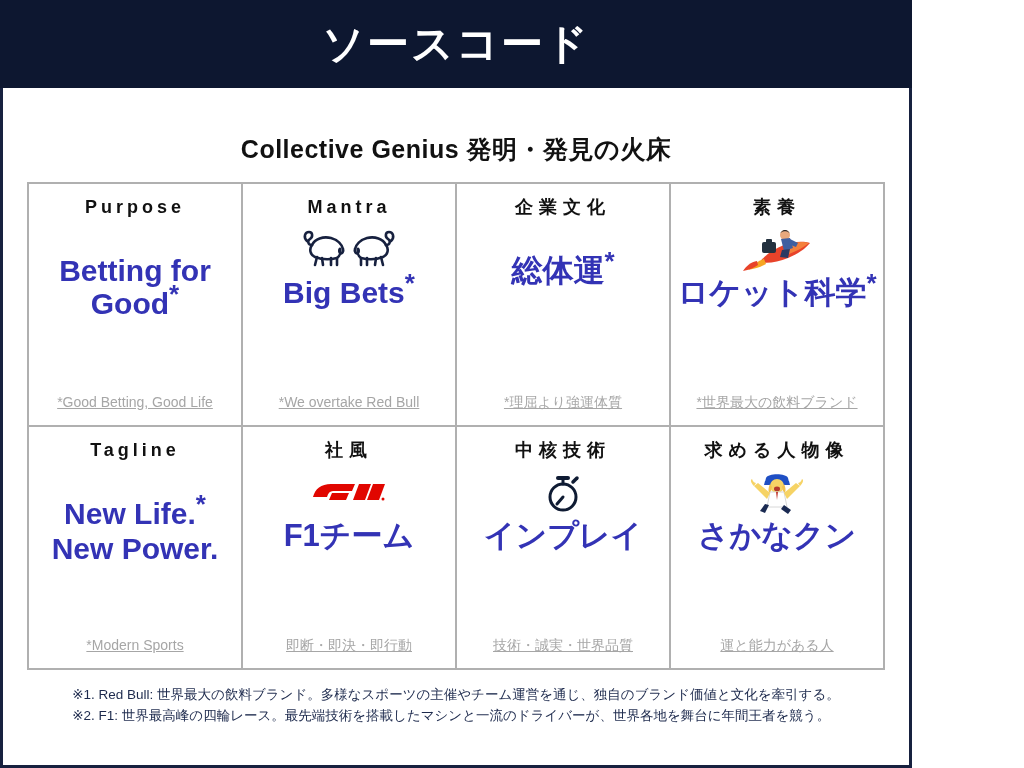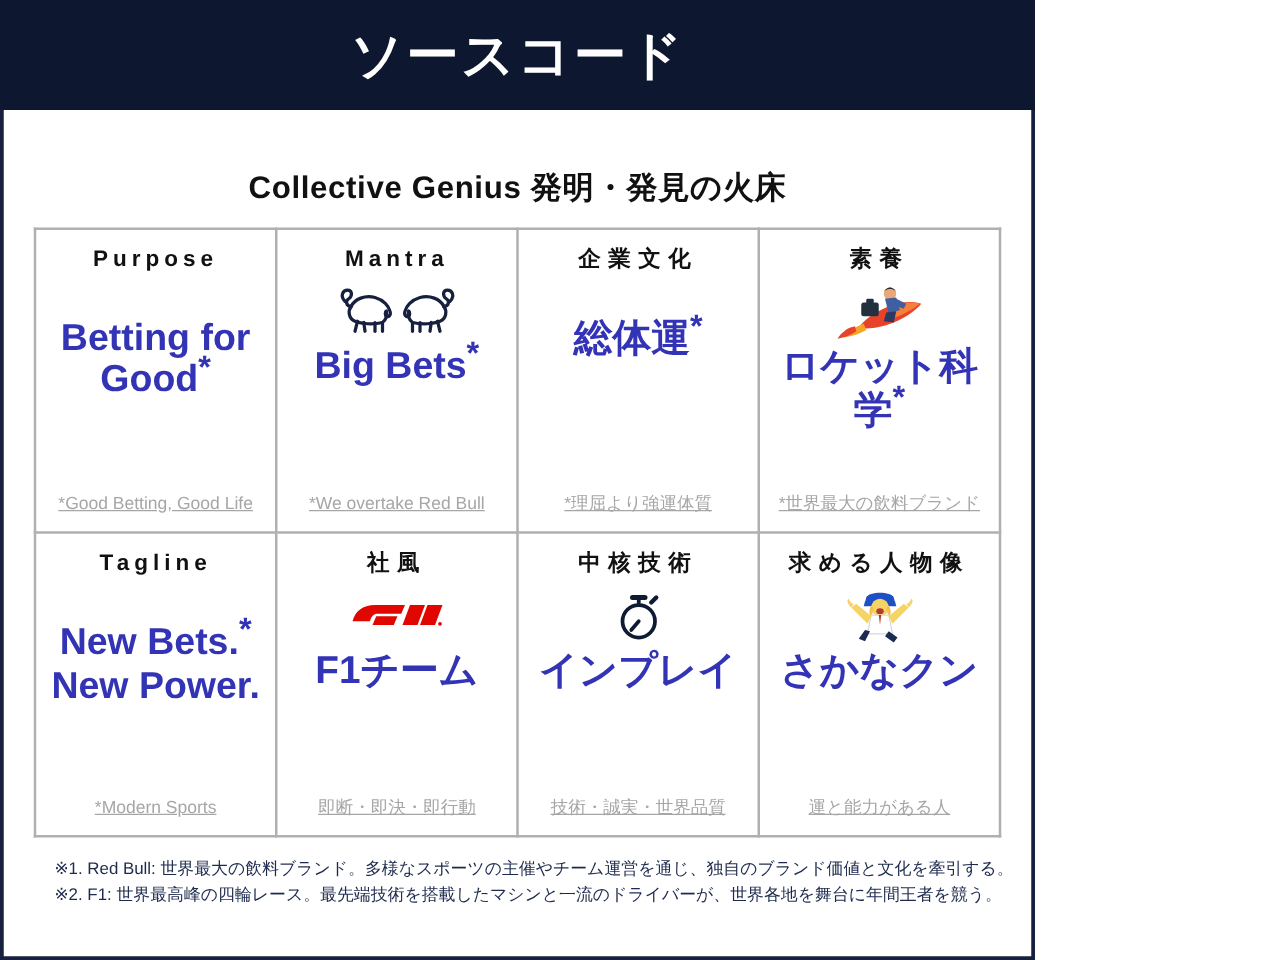--- a/index.html
+++ b/index.html
@@ -7,21 +7,21 @@
   html, body {
     width: 1024px;
     height: 768px;
     overflow: hidden;
     background: #ffffff;
     font-family: "Liberation Sans", "DejaVu Sans", sans-serif;
   }
 
   .slide {
     position: relative;
-    width: 828px;
+    width: 912px;
     height: 768px;
     background: #701a75;
     display: flex;
     flex-direction: column;
   }
 
   
   .header-band {
     height: 88px;
     background: #0d1730;
@@ -125,21 +125,21 @@
     line-height: 1.2;
     text-decoration: underline;
   }
 
   
   .grow { flex: 1 1 auto; }
 
   
   .footer {
     display: flex;
-    justify-content: flex-end;
+    justify-content: center;
     align-items: flex-start;
     padding: 14px 14px 5px 14px;
     flex: 1 1 auto;
   }
   .footnotes {
     font-size: 13.5px;
     color: #1d2a4d;
     line-height: 1.58;
     text-align: left;
   }
@@ -252,21 +252,21 @@
               </div>
             </td>
           </tr>
 
           <tr>
 
             <td>
               <div class="cell-inner">
                 <div class="cell-label">Tagline</div>
                 <div class="cell-icon empty"></div>
-                <div class="cell-value"><span>New Bets.</span><span class="star">*</span></div>
+                <div class="cell-value"><span>New Life.</span><span class="star">*</span></div>
                 <div class="cell-value">New Power.</div>
                 <div class="grow"></div>
                 <div class="cell-note">*Modern Sports</div>
               </div>
             </td>
 
             <td>
               <div class="cell-inner">
                 <div class="cell-label jp">社風</div>
                 <div class="cell-icon">

